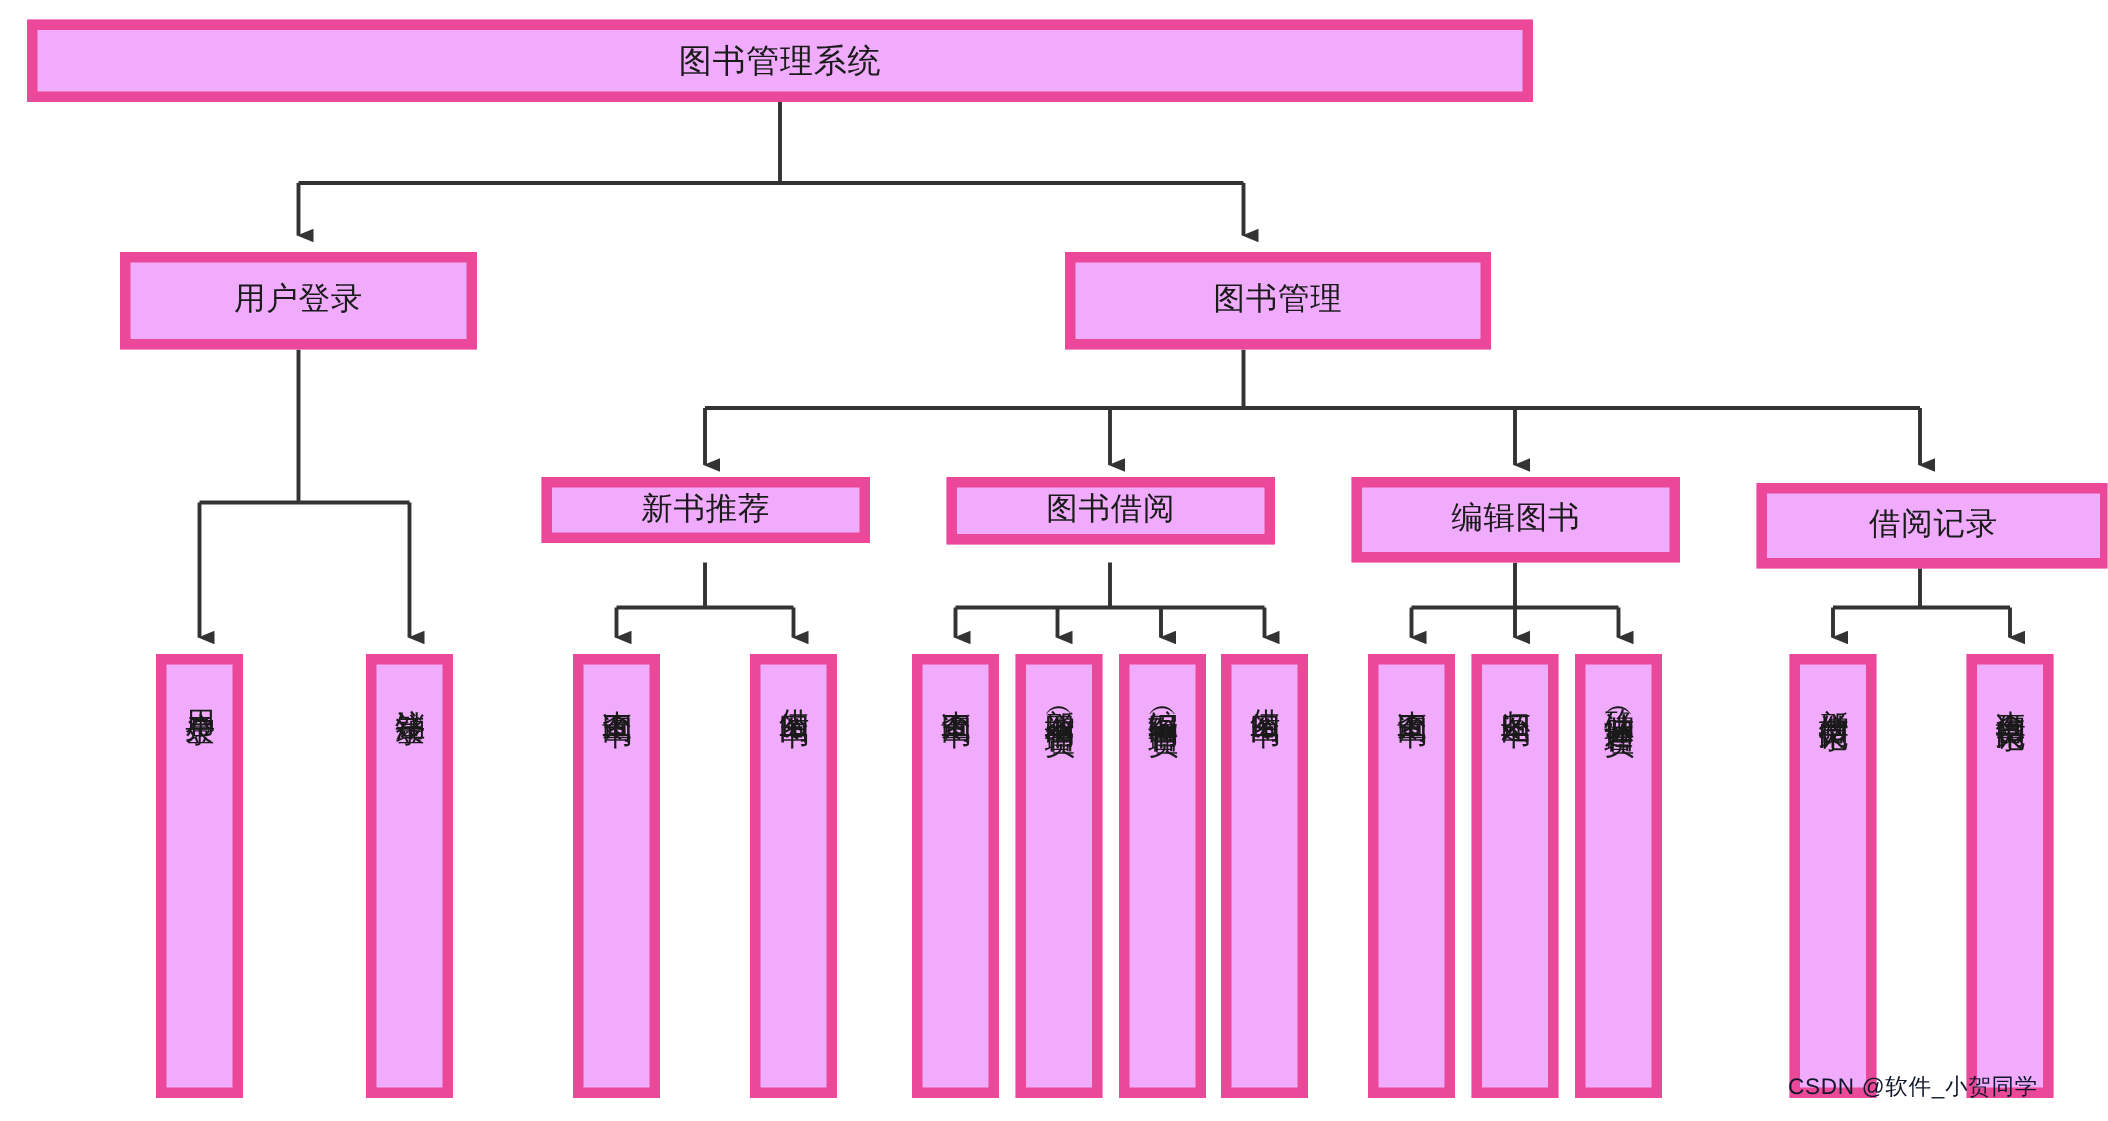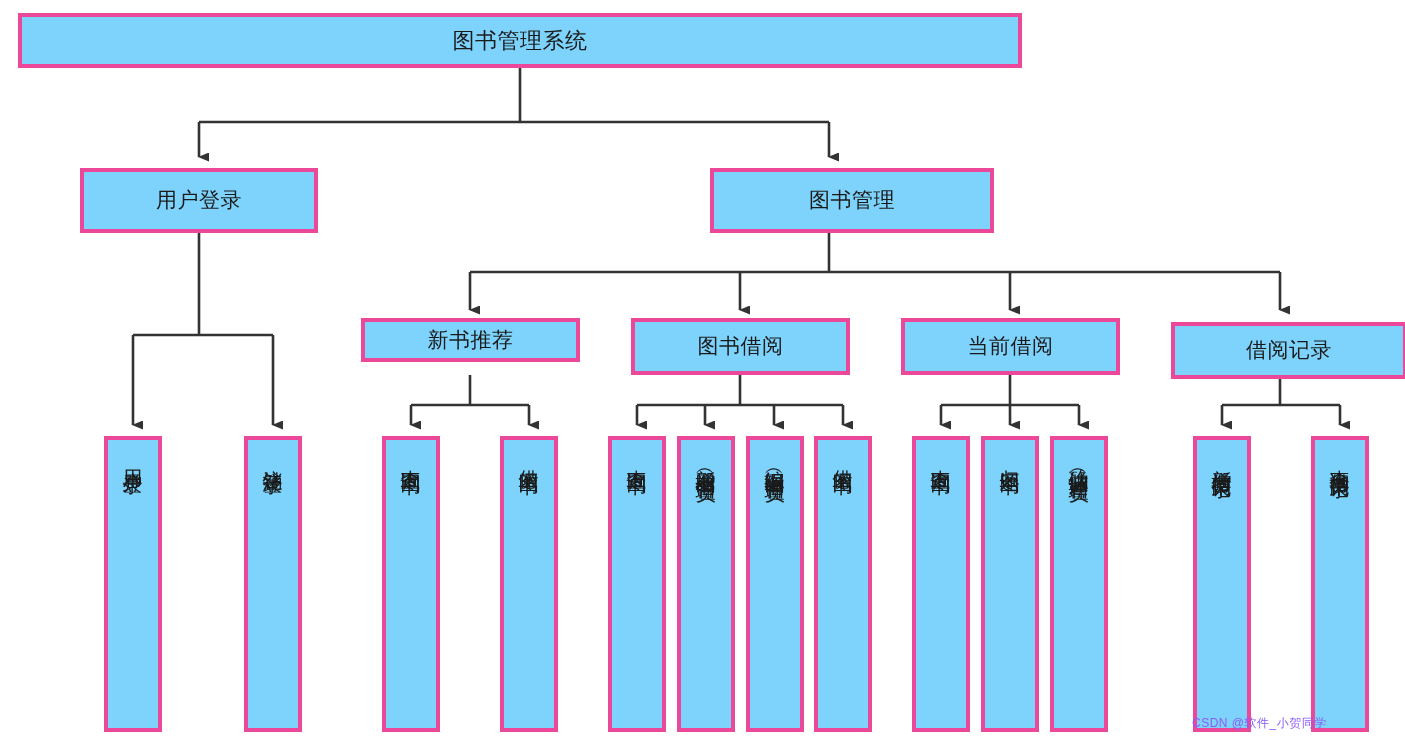--- a/index.html
+++ b/index.html
@@ -22,22 +22,22 @@
   svg#edges {
     position: absolute;
     left: 0;
     top: 0;
     width: 1405px;
     height: 747px;
   }
   .node {
     position: absolute;
     box-sizing: border-box;
-    background: #7dd3fc;
-    border: 4px solid #ec4899;
+    background: #f0abfc;
+    border: 7px solid #ec4899;
     display: flex;
     align-items: center;
     justify-content: center;
     color: #1a1a1a;
   }
   .node .label {
     line-height: 1.18;
     text-align: center;
     white-space: pre;
   }
@@ -56,22 +56,22 @@
   }
   .node.leaf .label {
     writing-mode: vertical-rl;
     text-orientation: upright;
     font-size: 20px;
     letter-spacing: 2px;
     line-height: 1;
   }
   .watermark {
     position: absolute;
-    font-size: 12px;
-    color: #8b5cf6;
+    font-size: 15px;
+    color: #0f172a;
     white-space: pre;
     letter-spacing: 0.5px;
     pointer-events: none;
   }
 </style>
 </head>
 <body>
 
 <div id="diagram-root">
 
@@ -132,25 +132,25 @@
   <div class="node horiz" style="left:80px; top:168px; width:238px; height:65px;">
     <span class="label">用户登录</span>
   </div>
   <div class="node horiz" style="left:710px; top:168px; width:284px; height:65px;">
     <span class="label">图书管理</span>
   </div>
 
   <div class="node horiz" style="left:361px; top:318px; width:219px; height:44px;">
     <span class="label">新书推荐</span>
   </div>
-  <div class="node horiz" style="left:631px; top:318px; width:219px; height:57px;">
+  <div class="node horiz" style="left:631px; top:318px; width:219px; height:45px;">
     <span class="label">图书借阅</span>
   </div>
   <div class="node horiz" style="left:901px; top:318px; width:219px; height:57px;">
-    <span class="label">当前借阅</span>
+    <span class="label">编辑图书</span>
   </div>
   <div class="node horiz" style="left:1171px; top:322px; width:236px; height:57px;">
     <span class="label">借阅记录</span>
   </div>
 
   <div class="node leaf" style="left:104px; top:436px; width:58px; height:296px;">
     <span class="label">用户登录</span>
   </div>
   <div class="node leaf" style="left:244px; top:436px; width:58px; height:296px;">
     <span class="label">注销登录</span>

